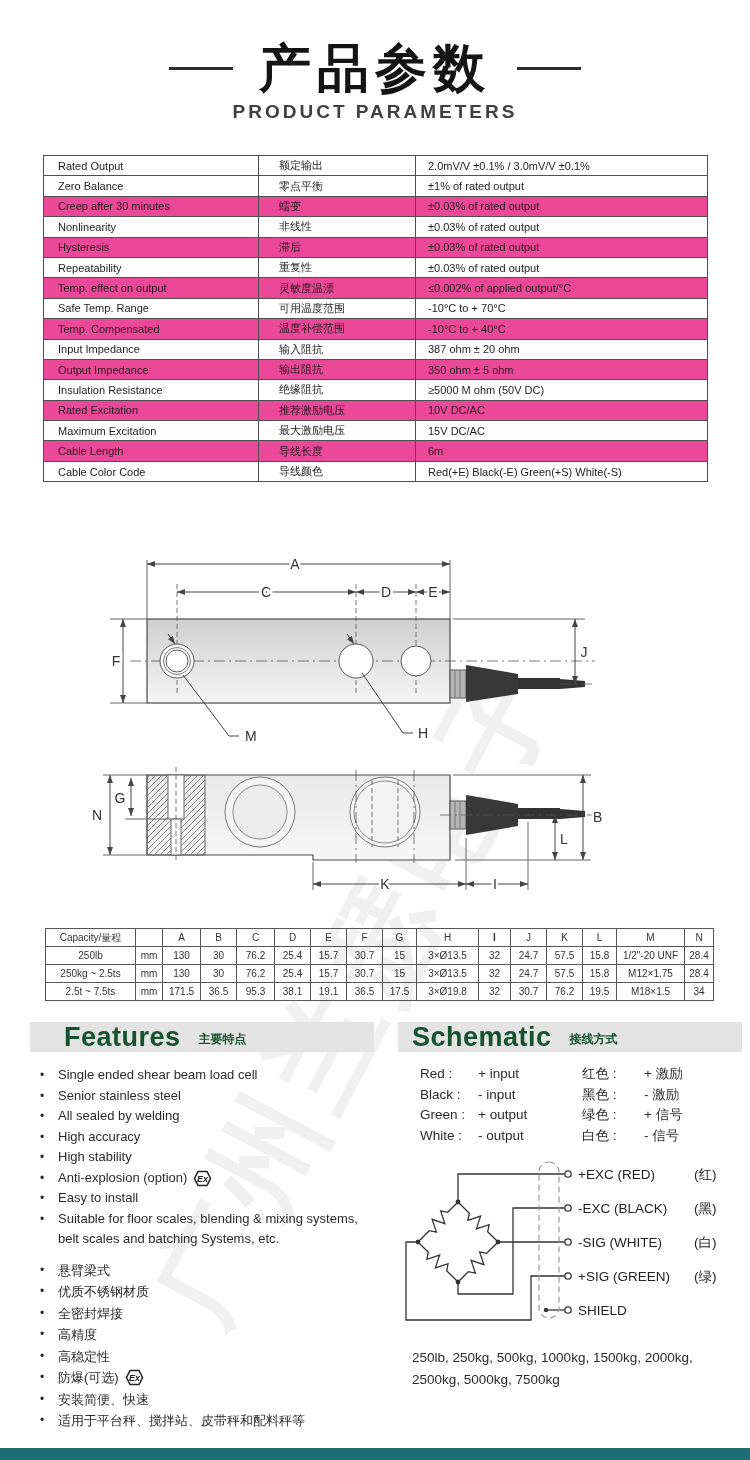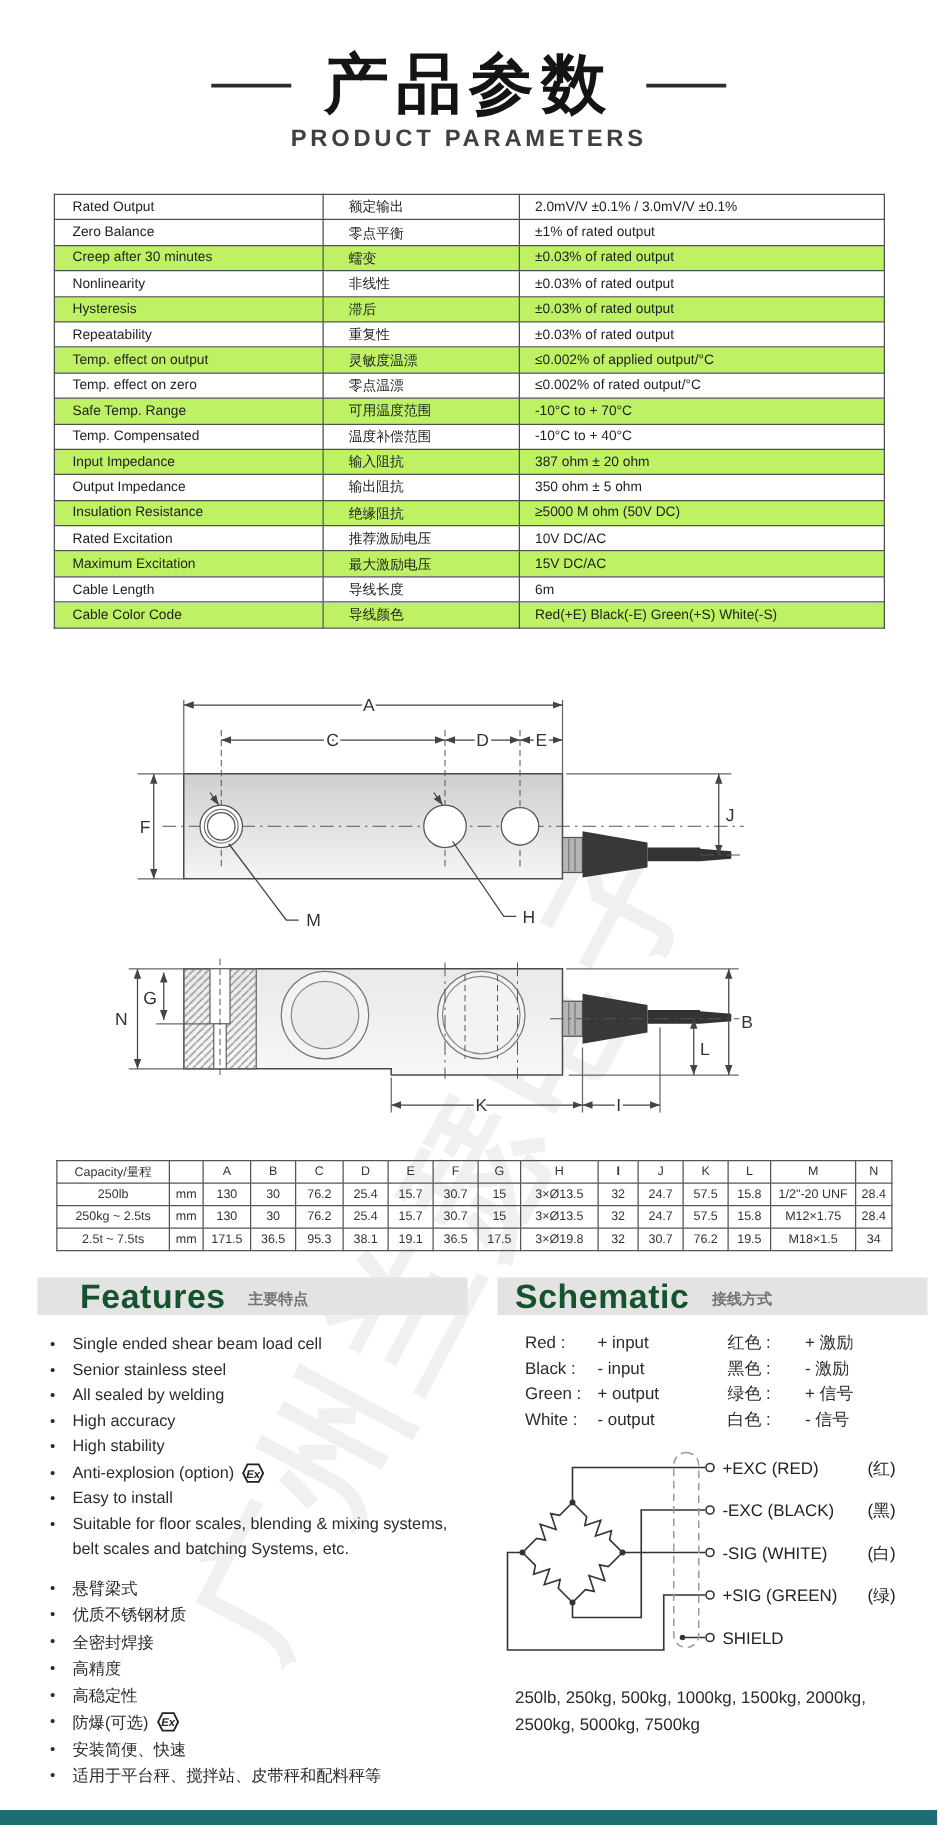--- a/index.html
+++ b/index.html
@@ -13,21 +13,21 @@
   .hdr-dash{width:64px;height:3px;background:#2d2d2d;}
   .hdr-title{font-size:52px;font-weight:bold;color:#141414;letter-spacing:6px;line-height:1.1;}
   .hdr-sub{font-size:19px;font-weight:bold;color:#404040;letter-spacing:3px;margin-top:4px;}
 
   
   #spec{top:155px;left:43px;border-radius:11px;}
   table.spec{border-collapse:collapse;table-layout:fixed;width:664px;font-size:11px;color:#1e1e1e;}
   table.spec td{border:1px solid #4f4f4f;height:19.4px;padding:0 4px 0 14px;overflow:hidden;white-space:nowrap;}
   table.spec td.zh{padding-left:20px;}
   table.spec td.val{padding-left:12px;}
-  table.spec tr:nth-child(2n+3){background:#bef264;}
+  table.spec tr:nth-child(2n+3){background:#ec4899;}
 
   
   #draw{top:538px;left:0;width:750px;height:390px;}
   #wmark{left:185px;top:700px;font-size:112px;font-weight:bold;color:rgba(90,90,90,0.09);
          white-space:nowrap;transform:rotate(-62deg);transform-origin:left center;
          letter-spacing:10px;pointer-events:none;z-index:0;}
   svg text.dim{font-family:"Liberation Sans",sans-serif;font-size:14px;fill:#333;
                stroke:#fff;stroke-width:5px;paint-order:stroke;}
   svg .thin{stroke:#666;stroke-width:1;fill:none;}
   svg .dimln{stroke:#444;stroke-width:1;fill:none;}
@@ -37,21 +37,21 @@
 
   
   #dims{top:928px;left:45px;}
   table.dims{border-collapse:collapse;table-layout:fixed;width:668px;font-size:10px;color:#333;border-radius:25px;}
   table.dims td{border:1px solid #555;height:17px;text-align:center;padding:0;overflow:hidden;white-space:nowrap;}
   table.dims td.b{font-weight:bold;}
 
   
   .secbar{height:30px;background:#e3e3e3;display:flex;align-items:center;}
   .sec-title{font-size:27px;font-weight:bold;color:#14532d;letter-spacing:0.5px;}
-  .sec-sub{font-size:12px;font-weight:bold;color:#737373;margin-left:18px;margin-top:4px;}
+  .sec-sub{font-size:12px;font-weight:bold;color:#14532d;margin-left:18px;margin-top:4px;}
 
   
   #features{top:1022px;left:30px;width:344px;}
   #features .secbar{padding-left:34px;}
   .flist{margin-top:13px;padding-left:10px;}
   .fitem{display:flex;font-size:13px;color:#2b2b2b;line-height:20.5px;}
   .fitem .bullet{width:18px;flex:none;font-size:12px;}
   .fitem-zh{line-height:21.5px;}
   .zhgap{margin-top:10px;}
   .exicon{margin-left:6px;position:relative;top:2px;}
@@ -125,25 +125,20 @@
           </tr>
         <tr>
             <td>Repeatability</td>
             <td class="zh">重复性</td>
             <td class="val">±0.03% of rated output</td>
           </tr>
         <tr>
             <td>Temp. effect on output</td>
             <td class="zh">灵敏度温漂</td>
             <td class="val">≤0.002% of applied output/°C</td>
-          </tr>
-        <tr>
-            <td>Temp. effect on zero</td>
-            <td class="zh">零点温漂</td>
-            <td class="val">≤0.002% of rated output/°C</td>
           </tr>
         <tr>
             <td>Safe Temp. Range</td>
             <td class="zh">可用温度范围</td>
             <td class="val">-10°C to + 70°C</td>
           </tr>
         <tr>
             <td>Temp. Compensated</td>
             <td class="zh">温度补偿范围</td>
             <td class="val">-10°C to + 40°C</td>

